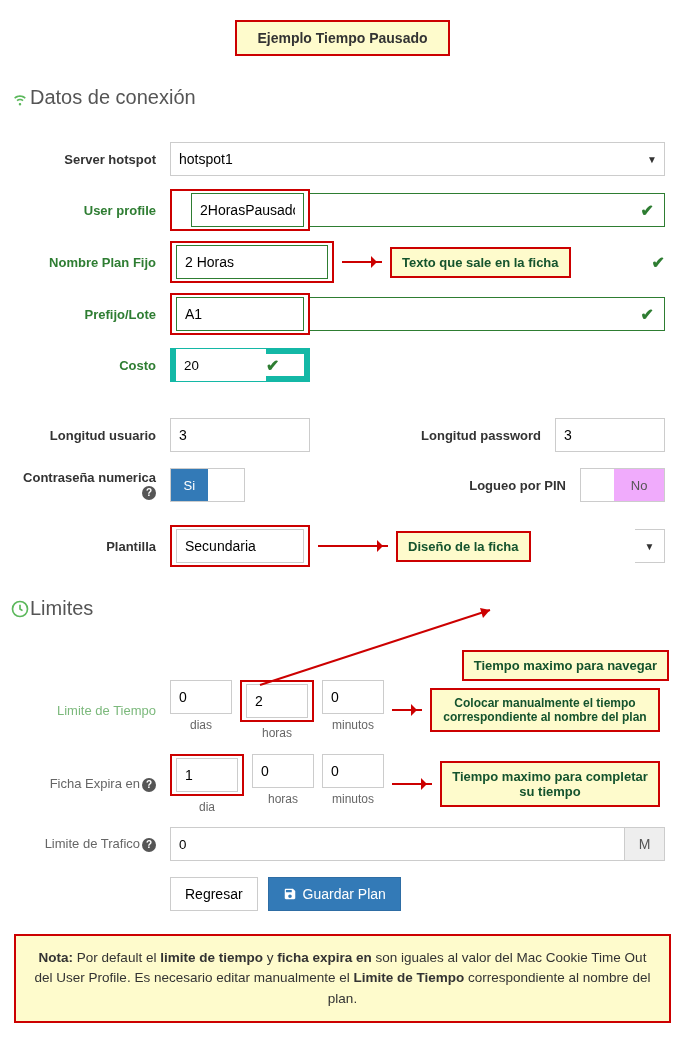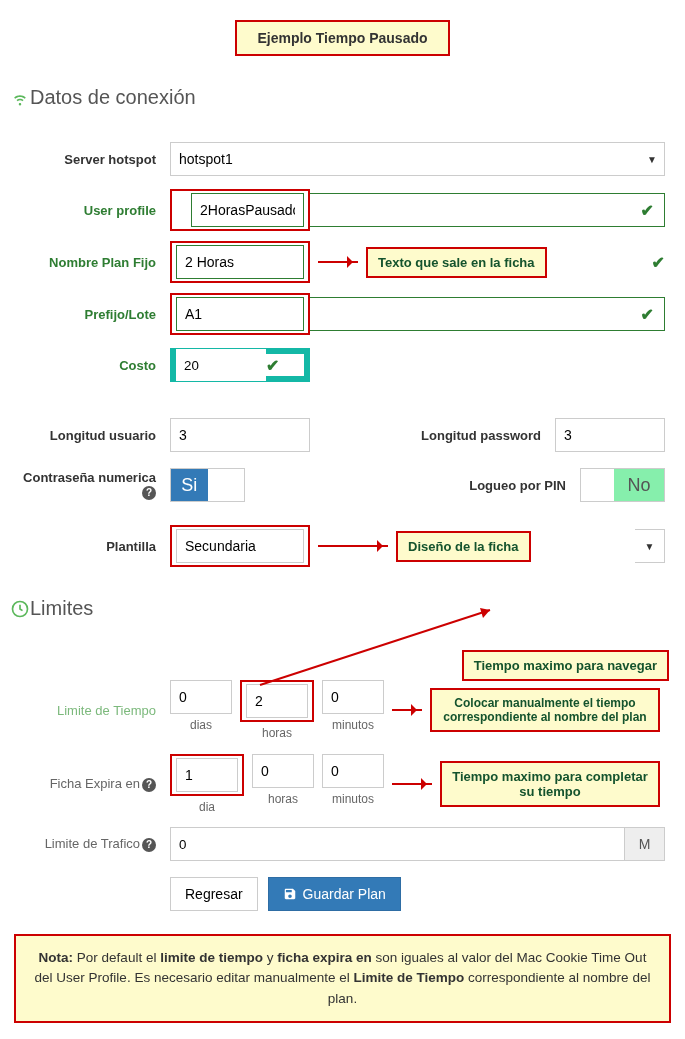--- a/index.html
+++ b/index.html
@@ -14,24 +14,24 @@
   .fld { flex: 1; display: flex; align-items: center; gap: 8px; position: relative; }
   select, input[type=text].full { width: 100%; height: 34px; border: 1px solid #ccc; padding: 0 8px; background: #fff; font-size: 14px; border-radius: 0; }
   select { appearance: none; background: #fff; padding-right: 19px; }
   .select-wrap { position: relative; flex: 1; }
   .select-caret { position: absolute; right: 8px; top: 50%; transform: translateY(-50%); pointer-events: none; color: #333; font-size: 10px; }
   .input-boxed { height: 34px; border: 1px solid #ccc; padding: 0 8px; font-size: 14px; width: 130px; }
   .input-small { width: 62px; height: 34px; border: 1px solid #ccc; padding: 0 8px; font-size: 14px; text-align: left; }
   .check-green { color: #2e7d32; font-size: 16px; font-weight: bold; }
   .redbox { border: 2px solid #cc0000; padding: 2px 4px; display: inline-block; }
   .toggle { display: inline-flex; border: 1px solid #ccc; height: 34px; width: 75px; }
-  .toggle .on { background: #337ab7; color: #fff; width: 50%; display: flex; align-items: center; justify-content: center; font-size: 18px; }
+  .toggle .on { background: #337ab7; color: #fff; width: 50%; display: flex; align-items: center; justify-content: center; font-size: 13px; }
   .toggle .off-blank { background: #fff; width: 50%; }
   .toggle.no .off-blank { order: -1; }
-  .toggle.no .on { background: #86efac; color: #555; }
+  .toggle.no .on { background: #f0abfc; color: #555; }
   .lbl2 { width: 150px; text-align: right; padding-right: 14px; font-weight: bold; font-size: 13px; color: #333; }
   .help { display:inline-block; width:14px; height:14px; border-radius:50%; background:#555; color:#fff; font-size:10px; text-align:center; line-height:14px; font-weight:bold; margin-left:2px; vertical-align:middle; }
   .time-group { display:flex; gap:8px; }
   .time-unit { display:flex; flex-direction:column; align-items:center; gap:4px; }
   .time-unit span { font-size:12px; color:#666; }
   .callout-side { background:#FEFBCC; border:2px solid #cc0000; padding:6px 10px; font-weight:bold; color:#14532d; font-size:13px; text-align:center; }
   .arrow-h { position:relative; flex:0 0 auto; height:2px; background:#cc0000; }
   .arrow-h::after { content:''; position:absolute; right:-1px; top:-5px; border:6px solid transparent; border-left-color:#cc0000; }
   .btn { display:inline-flex; align-items:center; gap:6px; height:34px; padding:0 14px; font-size:14px; border:1px solid #ccc; background:#fff; cursor:pointer; }
   .btn.primary { background:#337ab7; color:#fff; border-color:#2e6da4; }
@@ -78,21 +78,21 @@
       </span>
       <div style="flex:1; border:1px solid #2e7d32; border-left:0; height:34px; margin-left:-8px; display:flex; align-items:center; justify-content:flex-end; padding-right:10px;">
         <span class="check-green">✔</span>
       </div>
     </div>
   </div>
 
   <div class="form-row">
     <div class="lbl green">Nombre Plan Fijo</div>
     <div class="fld">
-      <span class="redbox" style="width:140px;">
+      <span class="redbox" style="width:164px;">
         <input class="input-boxed" style="border: 1px solid rgb(46, 125, 50); width: 100%;" value="2 Horas">
       </span>
       <div class="arrow-h" style="width:40px;"></div>
       <div class="callout-side">Texto que sale en la ficha</div>
       <div style="flex:1; text-align:right;"><span class="check-green">✔</span></div>
     </div>
   </div>
 
   <div class="form-row">
     <div class="lbl green">Prefijo/Lote</div>

